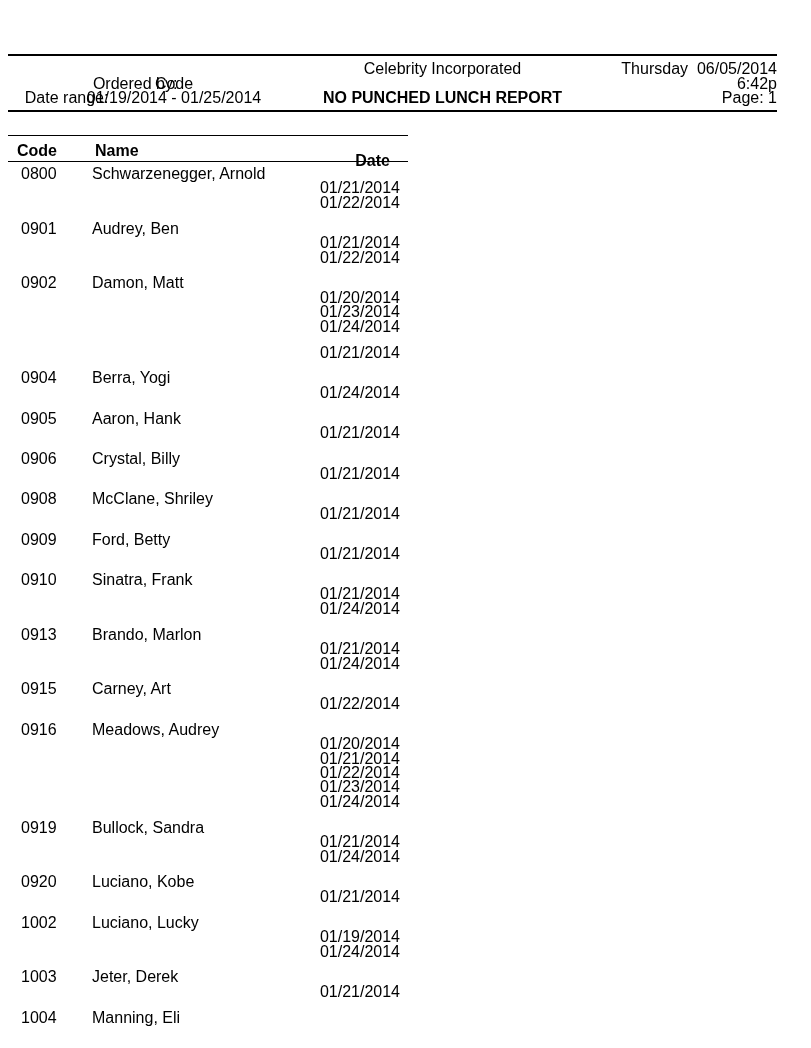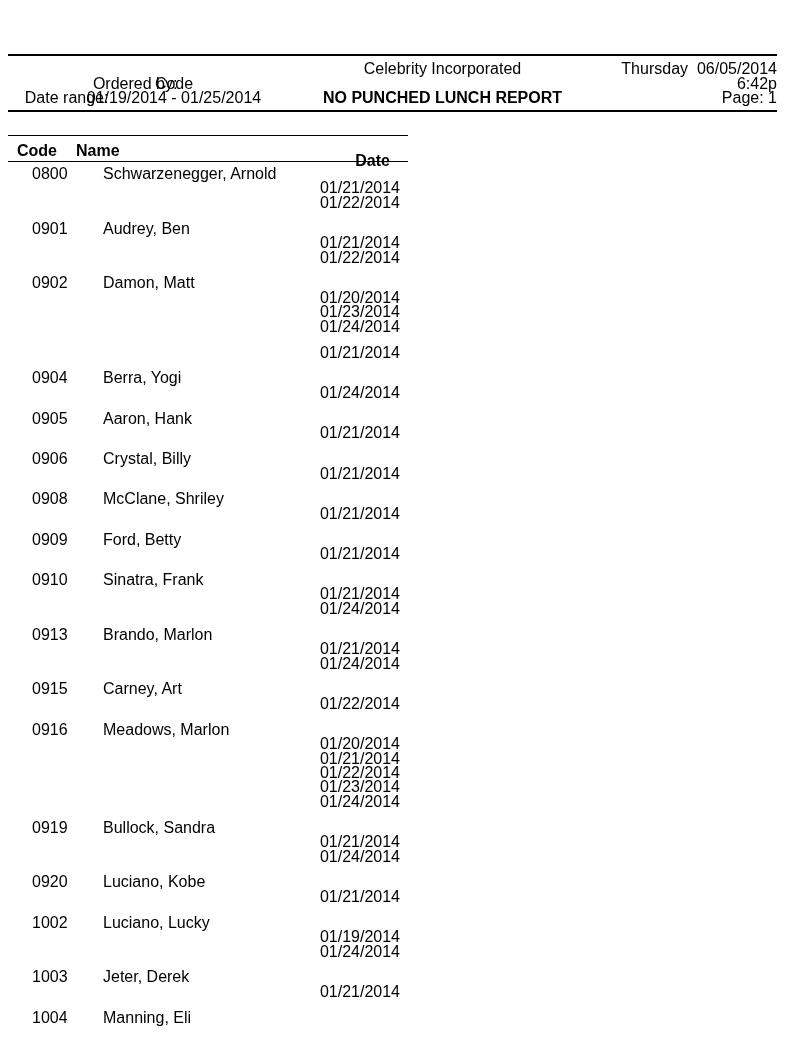--- a/index.html
+++ b/index.html
@@ -46,32 +46,32 @@
 
   .col-headers {
     position: absolute;
     top: 144px;
     left: 8px;
     width: 400px;
     font-weight: bold;
     line-height: 14px;
   }
   .col-code { position: absolute; left: 9px; top: 0; }
-  .col-name { position: absolute; left: 68px; top: 0; }
+  .col-name { position: absolute; left: 87px; top: 0; }
   .col-date { position: absolute; right: 18px; top: 10px; }
 
   .entries {
     position: absolute;
     top: 167px;
     left: 8px;
     width: 400px;
   }
   .entry { margin-bottom: 11.5px; }
   .entry-line { line-height: 14.4px; }
-  .entry .code { display: inline-block; margin-left: 24px; width: 71px; }
+  .entry .code { display: inline-block; margin-left: 13px; width: 71px; }
   .date-line {
     line-height: 14.4px;
     text-align: right;
     padding-right: 8px;
   }
 </style>
 </head>
 <body>
 
 <div class="page">
@@ -156,21 +156,21 @@
       <div class="entry">
         <div class="entry-line"><span class="code">0913</span><span class="name">Brando, Marlon</span></div>
         <div class="date-line">01/21/2014</div>
         <div class="date-line">01/24/2014</div>
       </div>
       <div class="entry">
         <div class="entry-line"><span class="code">0915</span><span class="name">Carney, Art</span></div>
         <div class="date-line">01/22/2014</div>
       </div>
       <div class="entry">
-        <div class="entry-line"><span class="code">0916</span><span class="name">Meadows, Marlon</span></div>
+        <div class="entry-line"><span class="code">0916</span><span class="name">Meadows, Audrey</span></div>
         <div class="date-line">01/20/2014</div>
         <div class="date-line">01/21/2014</div>
         <div class="date-line">01/22/2014</div>
         <div class="date-line">01/23/2014</div>
         <div class="date-line">01/24/2014</div>
       </div>
       <div class="entry">
         <div class="entry-line"><span class="code">0919</span><span class="name">Bullock, Sandra</span></div>
         <div class="date-line">01/21/2014</div>
         <div class="date-line">01/24/2014</div>

